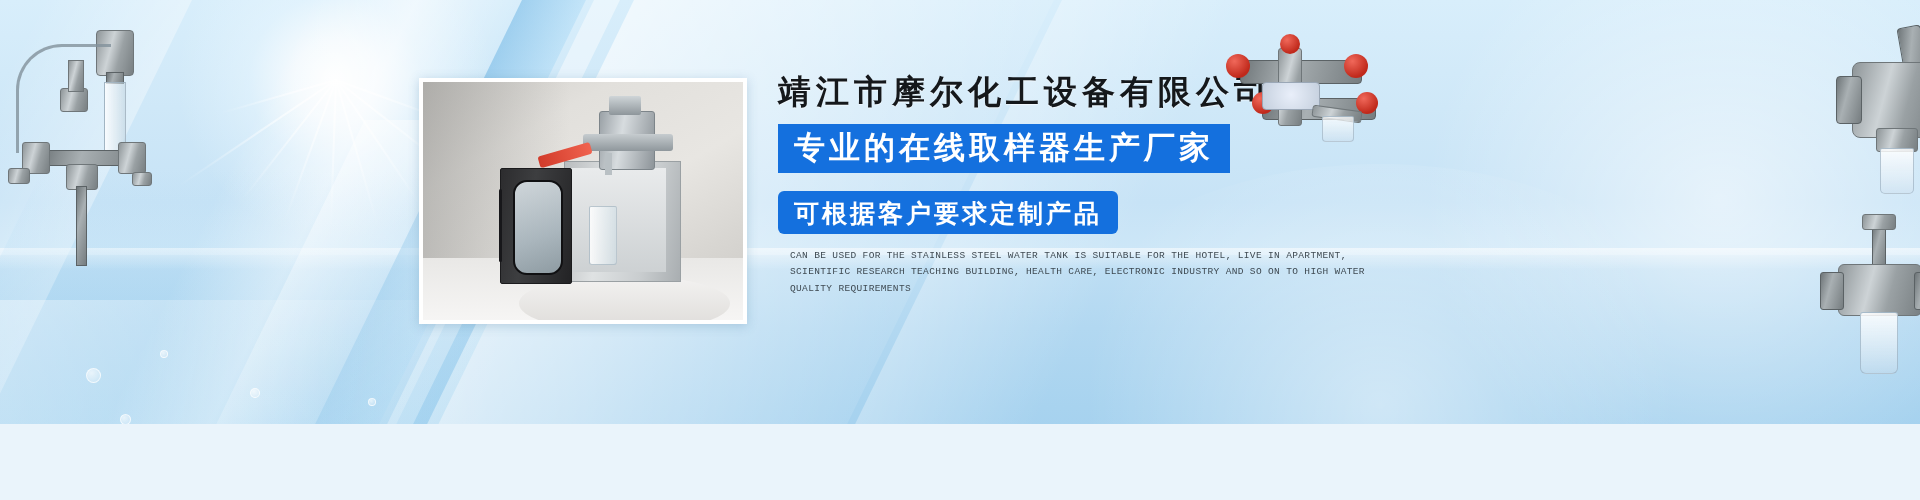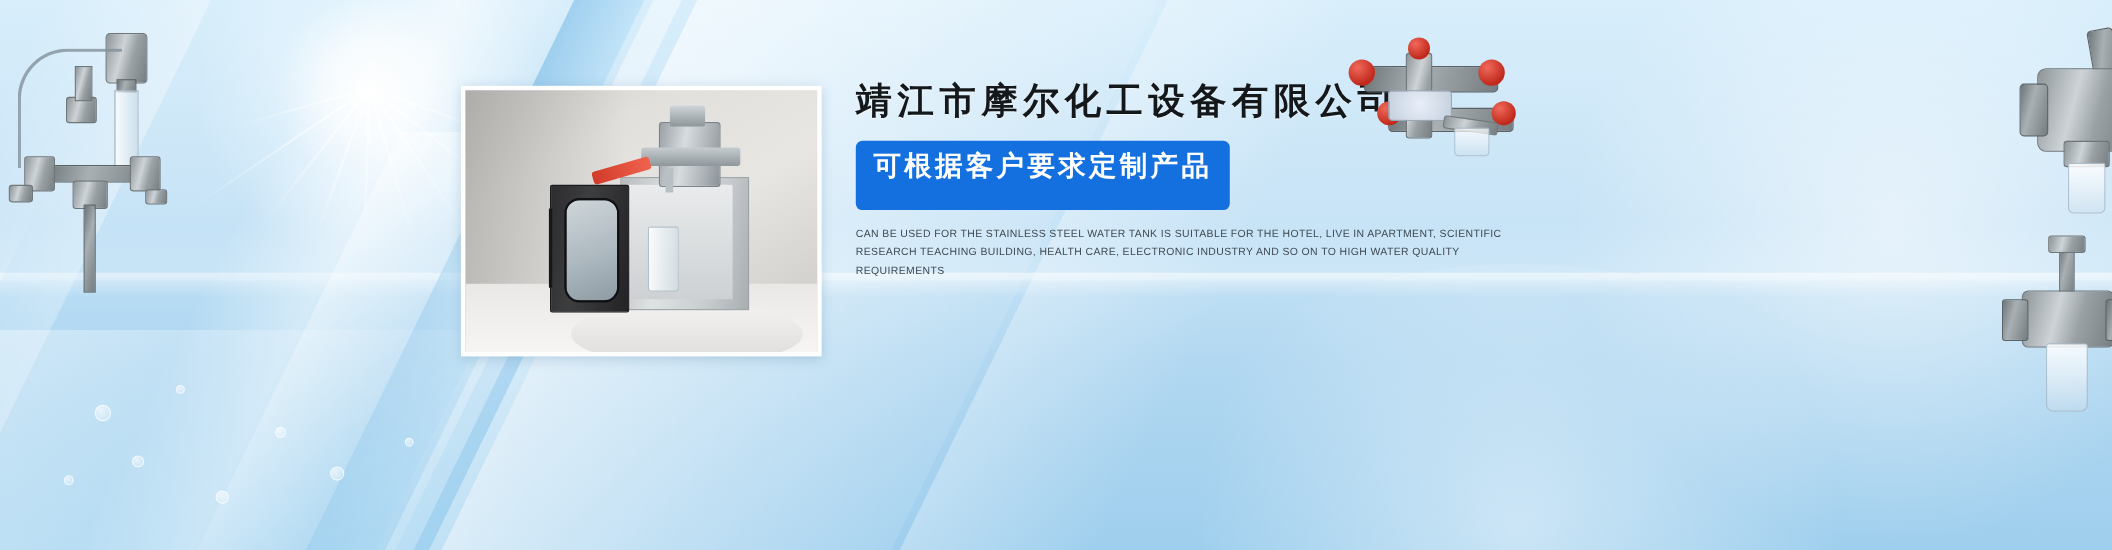--- a/index.html
+++ b/index.html
@@ -2,21 +2,21 @@
 <html><head>
 <meta charset="utf-8">
 <style>
   html,body{margin:0;padding:0;}
   body{
     width:1920px;height:500px;overflow:hidden;
     font-family:"Liberation Sans","DejaVu Sans",sans-serif;
     background:#eaf4fb;
   }
   .banner{
-    position:relative;width:1920px;height:500px;overflow:hidden;
+    position:relative;width:1920px;height:424px;overflow:hidden;
     background:linear-gradient(160deg,#eaf6fd 0%,#d9ecf8 18%,#cde6f7 35%,#bfdff4 55%,#d2e9f8 72%,#e6f3fb 88%,#f2f9fd 100%);
   }
 
   
   .bg-layer{position:absolute;inset:0;pointer-events:none;}
 
   .sky-top{
     position:absolute;left:0;top:0;width:1920px;height:270px;
     background:linear-gradient(180deg,#d8eefb 0%,#cfe8f8 40%,#c7e3f6 75%,#cfe8f8 100%);
   }
@@ -142,27 +142,27 @@
     padding:7px 16px 9px 16px;line-height:1.05;white-space:nowrap;
     font-family:"DejaVu Sans","Liberation Sans",sans-serif;
   }
   .subline{
     margin-top:18px;font-size:23px;font-weight:700;color:#1d2327;letter-spacing:2px;
     white-space:nowrap;font-family:"DejaVu Sans","Liberation Sans",sans-serif;
     text-shadow:0 1px 1px rgba(255,255,255,.55);
   }
   .pill{
     display:inline-block;margin-top:18px;background:#1470de;color:#fff;
-    font-size:25px;font-weight:700;letter-spacing:3px;padding:6px 16px 24px 16px;
+    font-size:25px;font-weight:700;letter-spacing:3px;padding:6px 16px 4px 16px;
     border-radius:6px;white-space:nowrap;
     font-family:"DejaVu Sans","Liberation Sans",sans-serif;
   }
   .eng{
-    margin-top:14px;width:600px;font-family:Liberation Sans, sans-serif;
-    font-size:9.5px;line-height:1.75;letter-spacing:.35px;color:#3f4a52;text-transform:uppercase;
+    margin-top:14px;width:600px;font-family:Liberation Mono, monospace;
+    font-size:9.5px;line-height:1.75;letter-spacing:.35px;color:#3f4a52;text-transform:uppercase;margin-left:12px;
   }
 
   
   .watermark{
     position:absolute;left:222px;top:362px;
     font-family:"DejaVu Serif","Liberation Serif",serif;
     font-size:42px;font-weight:700;letter-spacing:1px;
     color:rgba(255,255,255,.55);
     text-shadow:1px 1px 0 rgba(255,255,255,.75),-1px -1px 0 rgba(120,180,220,.35);
   }
@@ -244,20 +244,21 @@
       <div class="valve"></div>
       <div class="valve-top"></div>
       <div class="flange"></div>
       <div class="redhandle"></div>
       <div class="tube"></div>
     </div>
   </div>
 
   <div class="textblock">
     <div class="company">靖江市摩尔化工设备有限公司</div>
+    <div><span class="headline">专业的在线取样器生产厂家</span></div>
     <div><span class="pill">可根据客户要求定制产品</span></div>
     <div class="eng">CAN BE USED FOR THE STAINLESS STEEL WATER TANK IS SUITABLE FOR THE HOTEL, LIVE IN APARTMENT, SCIENTIFIC RESEARCH TEACHING BUILDING, HEALTH CARE, ELECTRONIC INDUSTRY AND SO ON TO HIGH WATER QUALITY REQUIREMENTS</div>
   </div>
 
   <div>
     <div class="eq metal-d" style="left:1240px;top:60px;width:120px;height:22px;border-radius:4px;position:absolute"></div>
     <div class="eq metal-d" style="left:1262px;top:98px;width:112px;height:20px;border-radius:4px;position:absolute"></div>
     <div class="eq metal" style="left:1278px;top:48px;width:22px;height:76px;border-radius:3px;position:absolute"></div>
     <div class="eq red" style="left:1226px;top:54px;width:24px;height:24px;position:absolute"></div>
     <div class="eq red" style="left:1344px;top:54px;width:24px;height:24px;position:absolute"></div>

